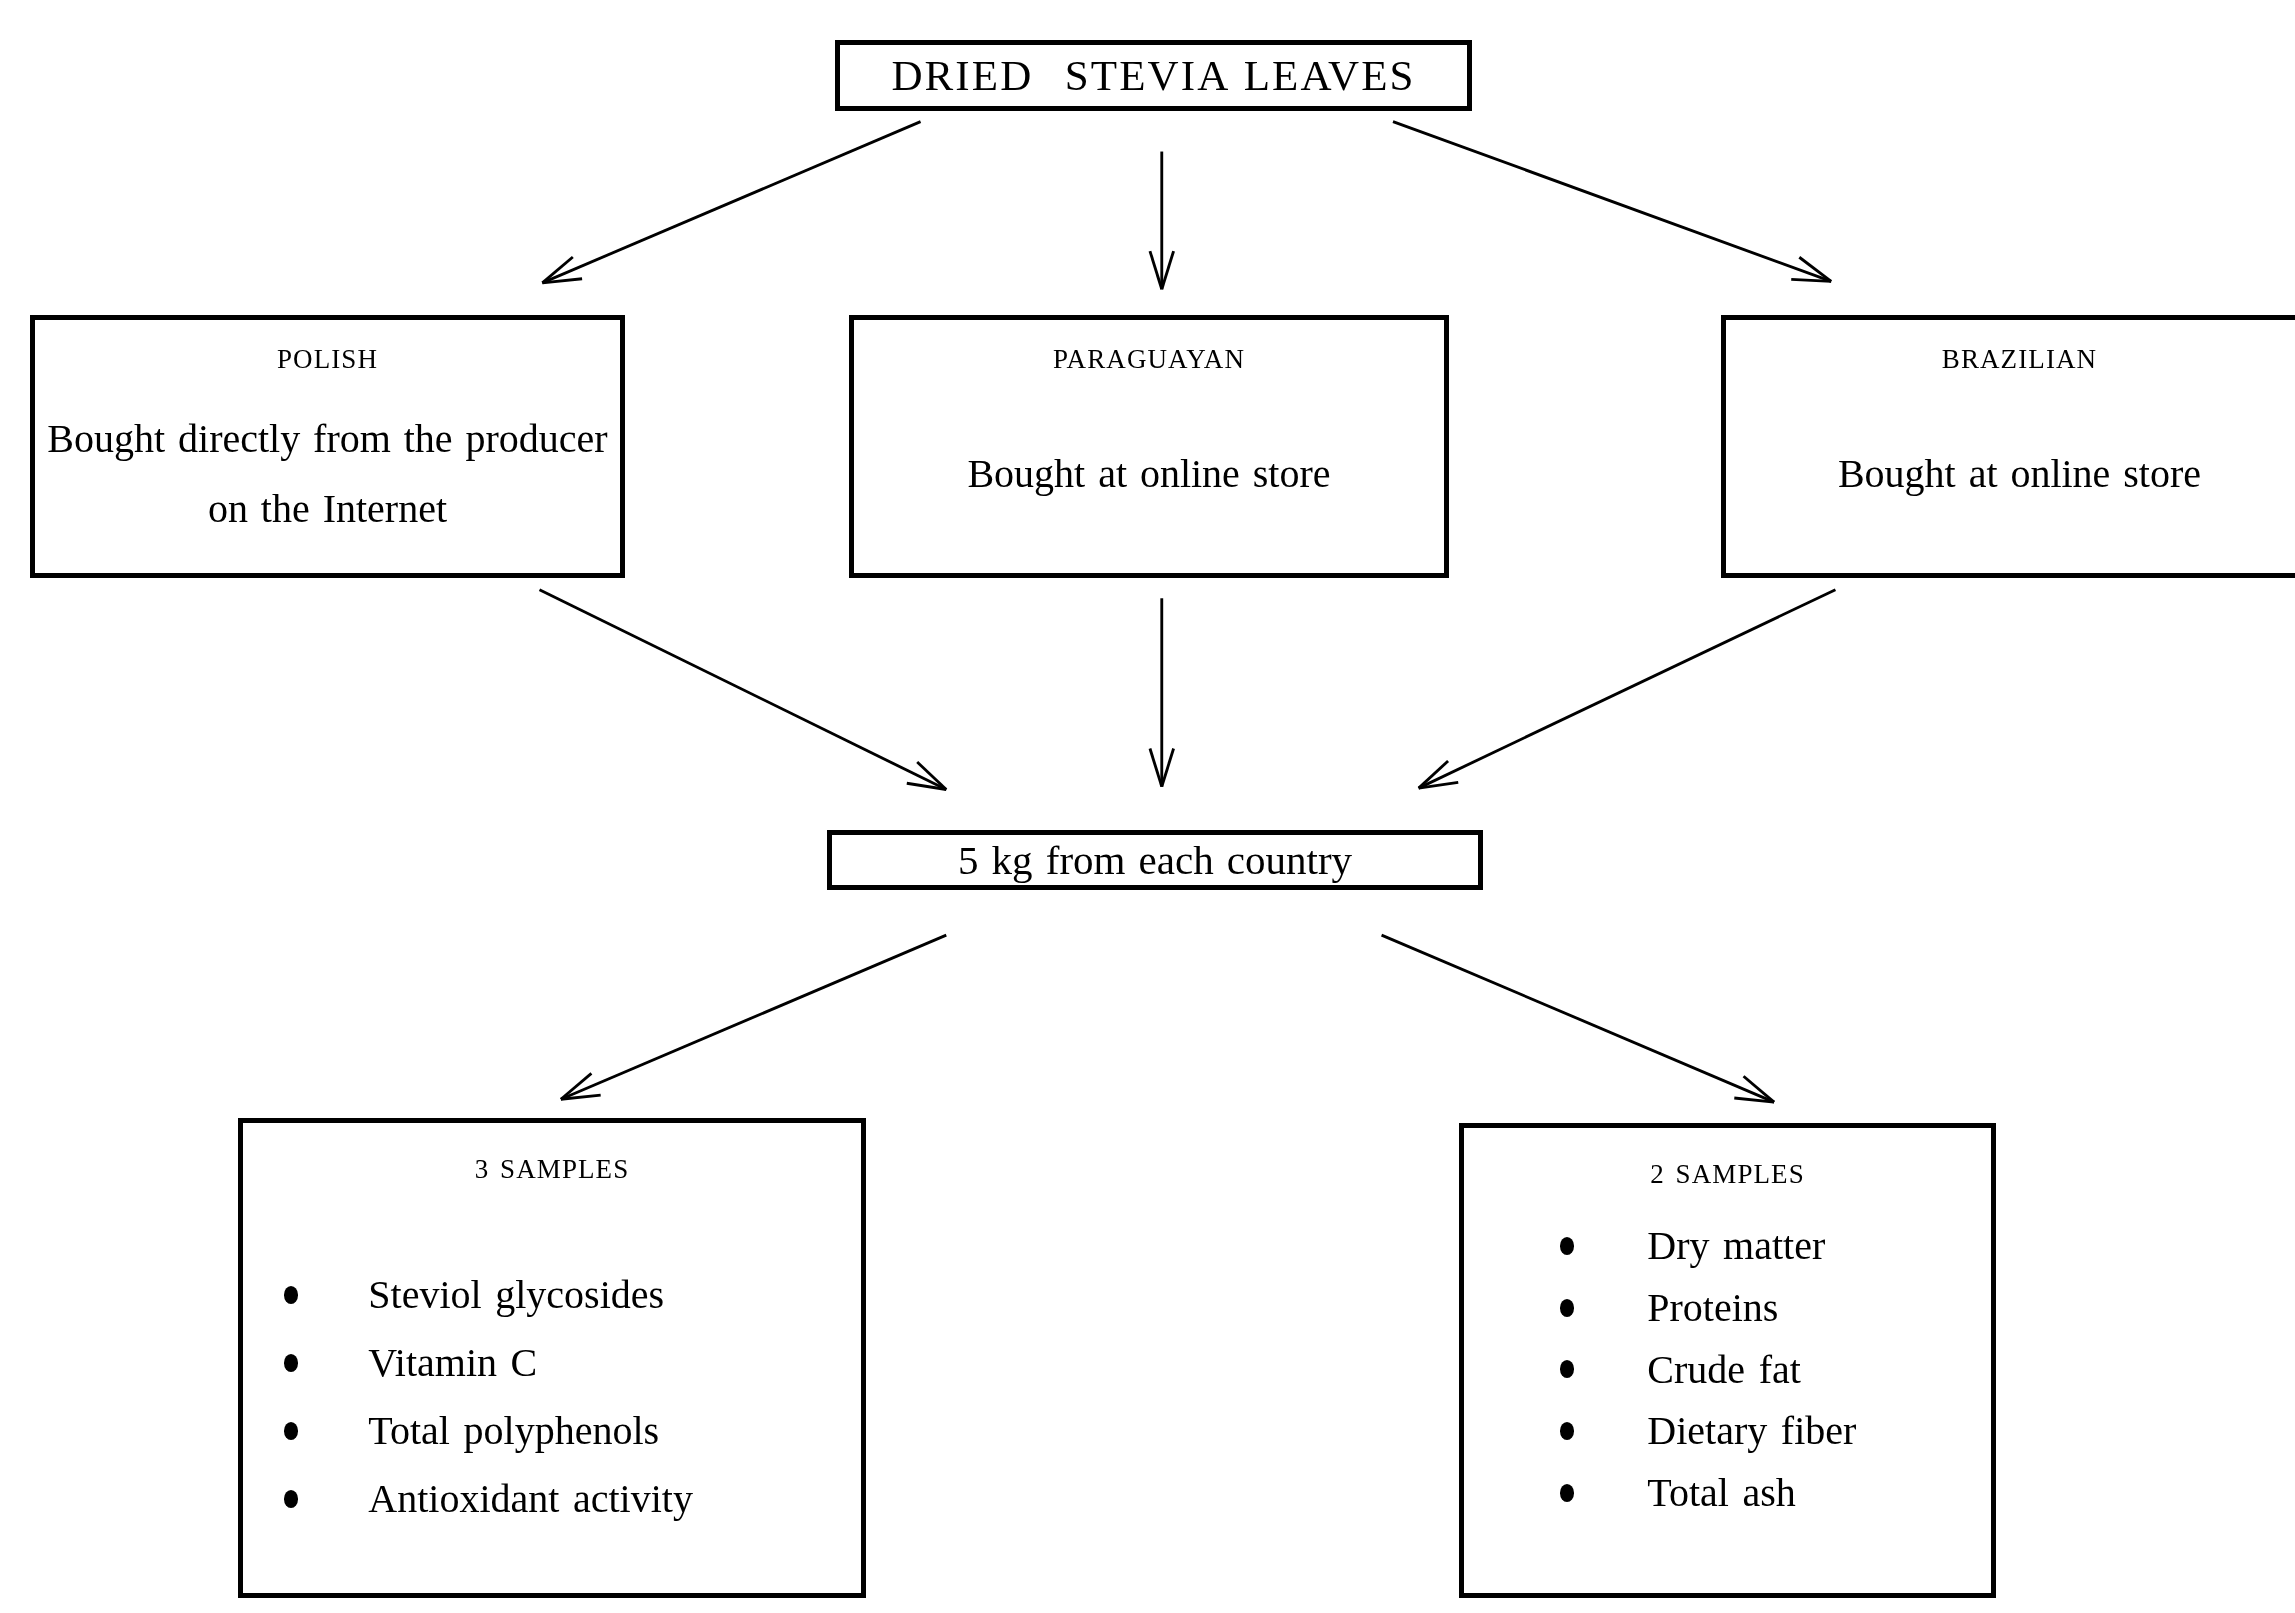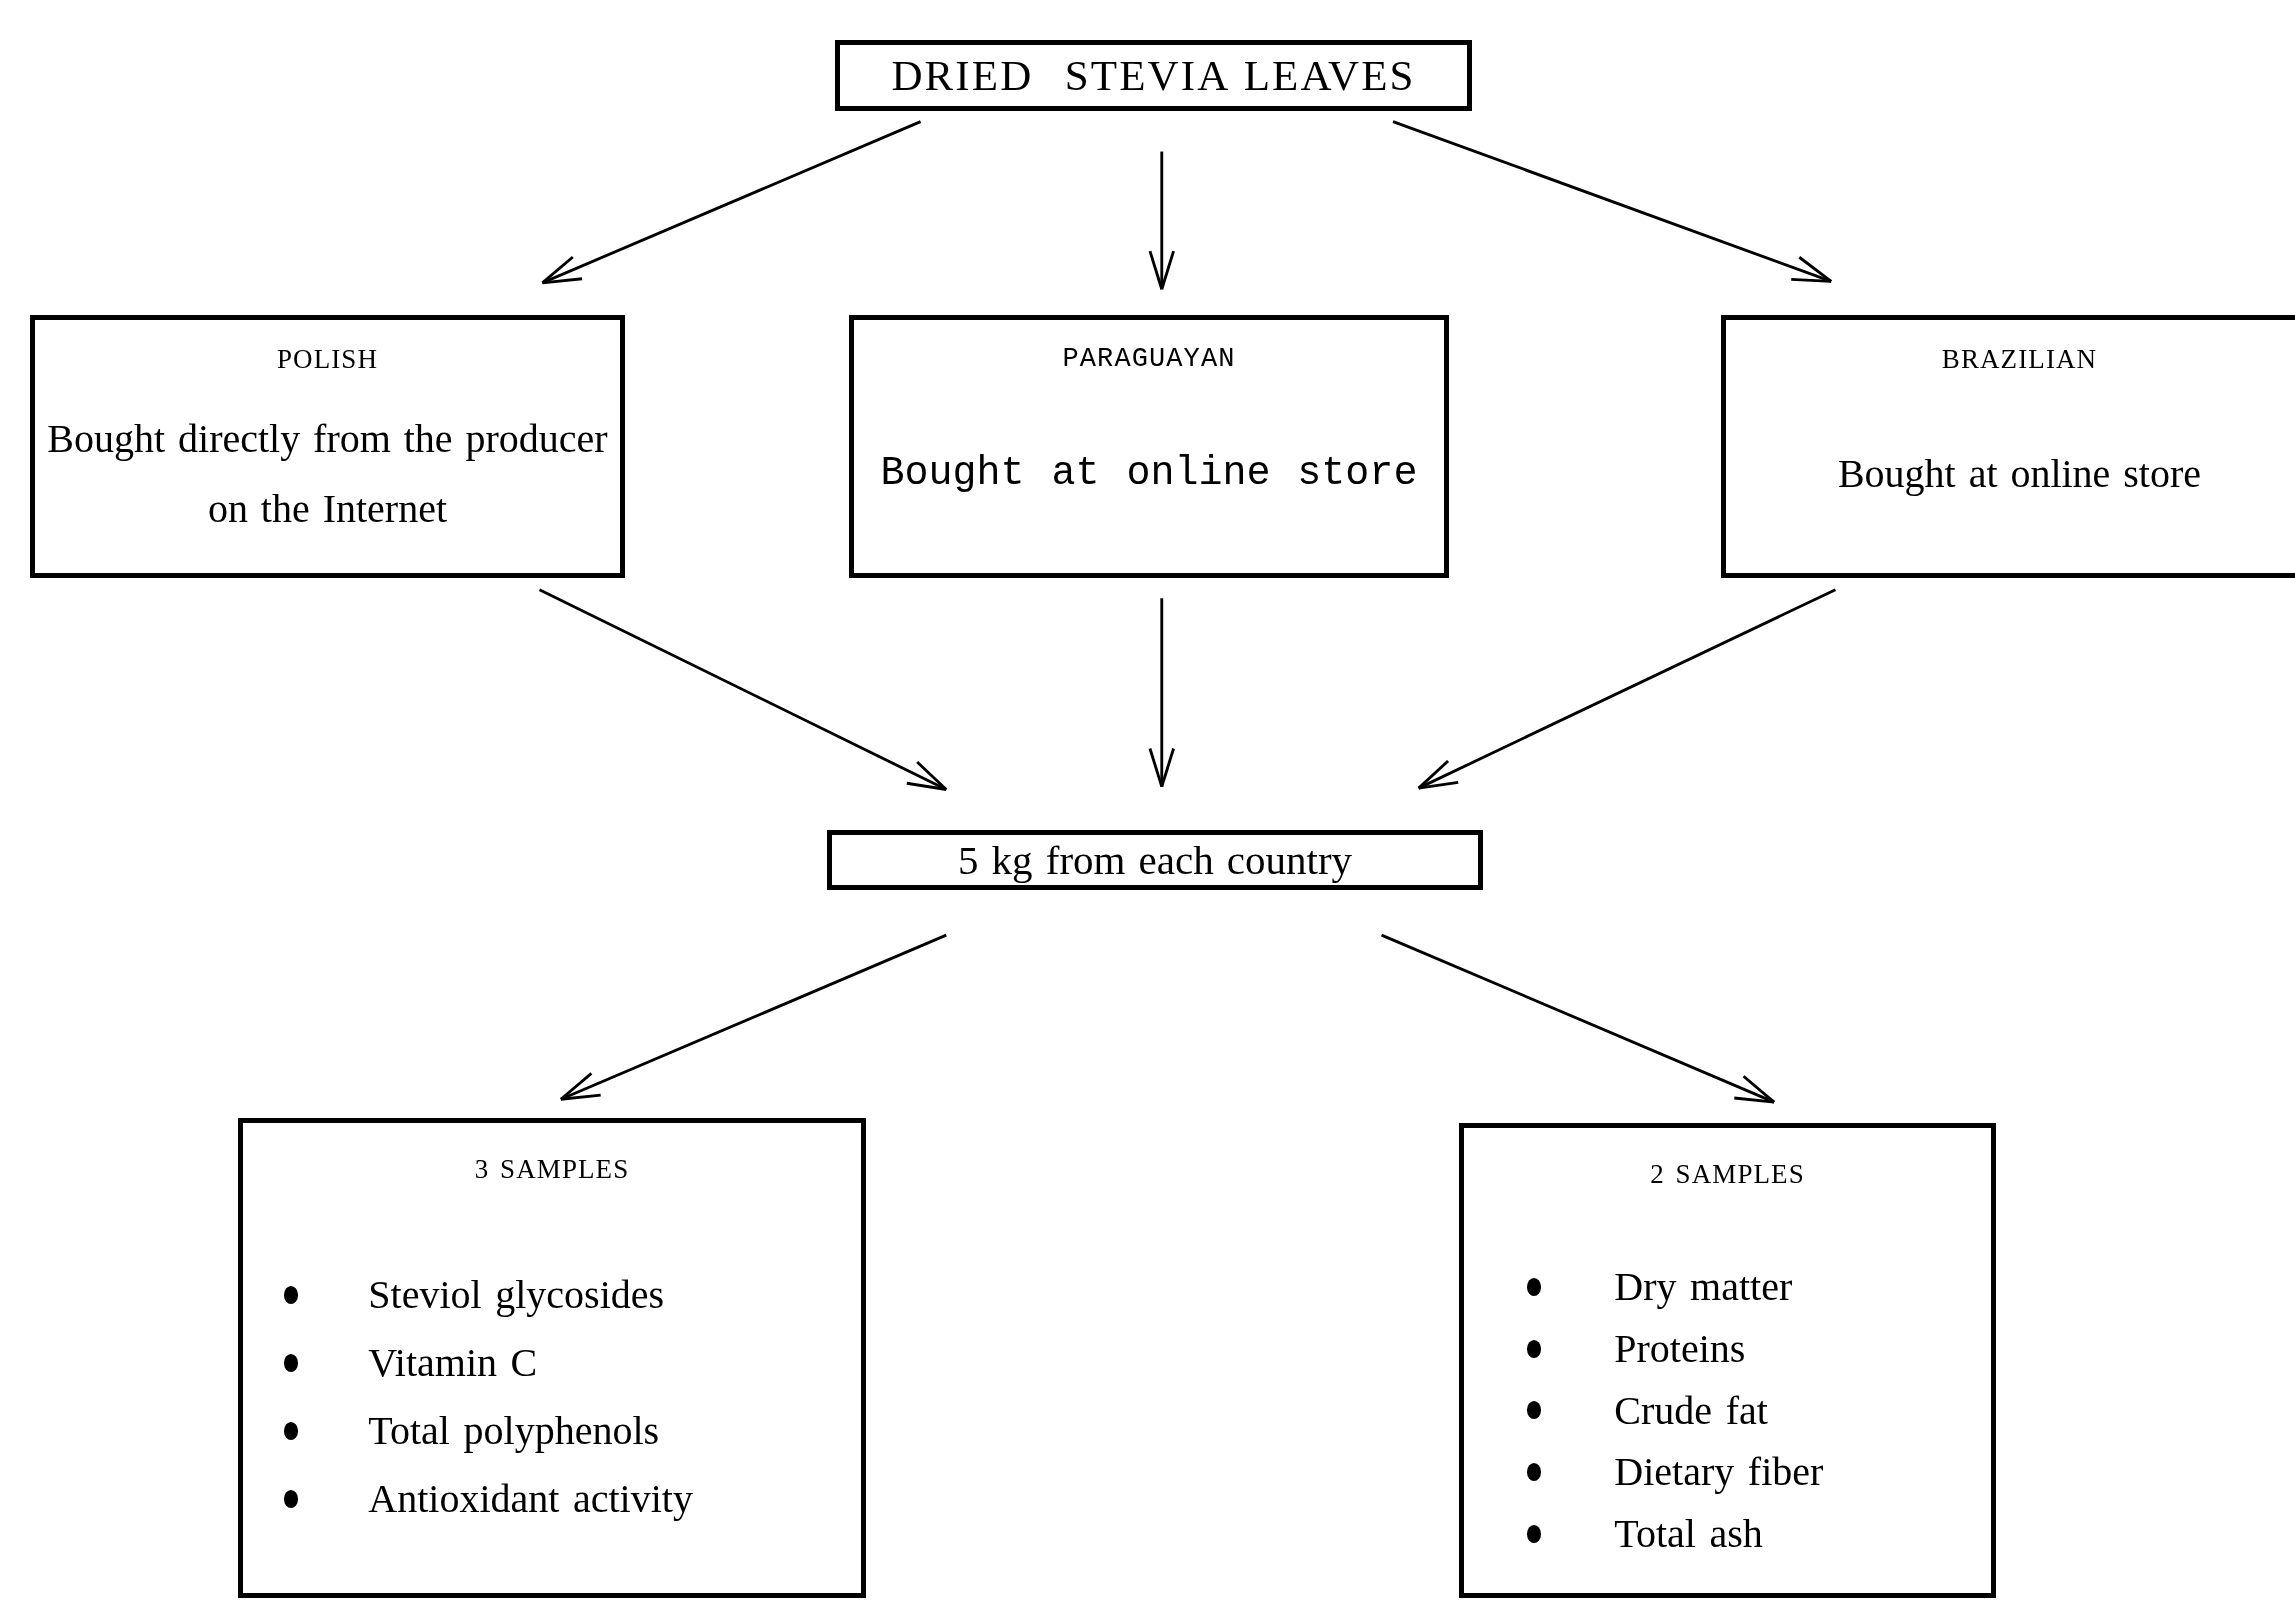--- a/index.html
+++ b/index.html
@@ -32,21 +32,21 @@
   .bullet-list li { display:flex; align-items:center; }
   .dot {
     flex:0 0 auto; width:14.3px; height:18px; border-radius:50%; background:#000;
   }
   .item-label { font-size:40px; word-spacing:3.6px; white-space:nowrap; }
   
   .list-a { margin-top:84px; padding-left:41px; row-gap:17px; }
   .list-a li { height:51px; }
   .list-a .dot { margin-right:70px; }
   
-  .list-b { margin-top:71px; padding-left:63px; row-gap:10.7px; }
+  .list-b { margin-top:30px; padding-left:96px; row-gap:10.7px; }
   .list-b li { height:51px; }
   .list-b .dot { margin-right:73px; }
   svg.arrows { position:absolute; left:0; top:0; pointer-events:none; }
 </style>
 </head>
 <body>
 
 <div class="stage">
 
   <svg class="arrows" width="2295" height="1614" viewBox="0 0 3216 2261">
@@ -94,21 +94,21 @@
 
   <div class="nodebox center-all" style="left:835px; top:40px; width:637px; height:71px;">
     <div class="node-title root-title">DRIED  STEVIA LEAVES</div>
   </div>
 
   <div class="nodebox country-box" style="left:30px; top:315px; width:595px; height:263px;">
     <div class="node-title">POLISH</div>
     <div class="country-desc">Bought directly from the producer on the Internet</div>
   </div>
 
-  <div class="nodebox country-box" style="left:849px; top:315px; width:600px; height:263px;font-family:Liberation Mono, monospace;">
+  <div class="nodebox country-box" style="left:849px; top:315px; width:600px; height:263px;">
     <div class="node-title">PARAGUAYAN</div>
     <div class="country-desc">Bought at online store</div>
   </div>
 
   <div class="nodebox country-box" style="left:1721px; top:315px; width:597px; height:263px;">
     <div class="node-title">BRAZILIAN</div>
     <div class="country-desc">Bought at online store</div>
   </div>
 
   <div class="nodebox center-all" style="left:827px; top:830px; width:656px; height:60px;">

